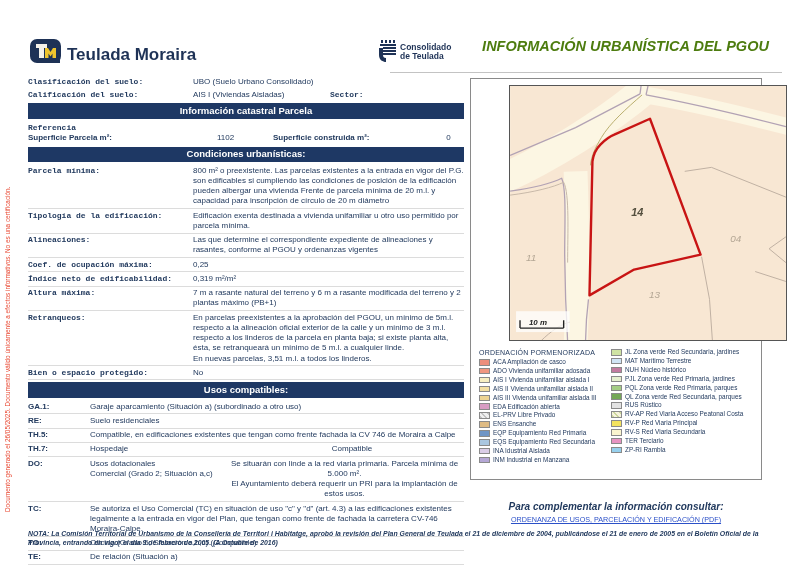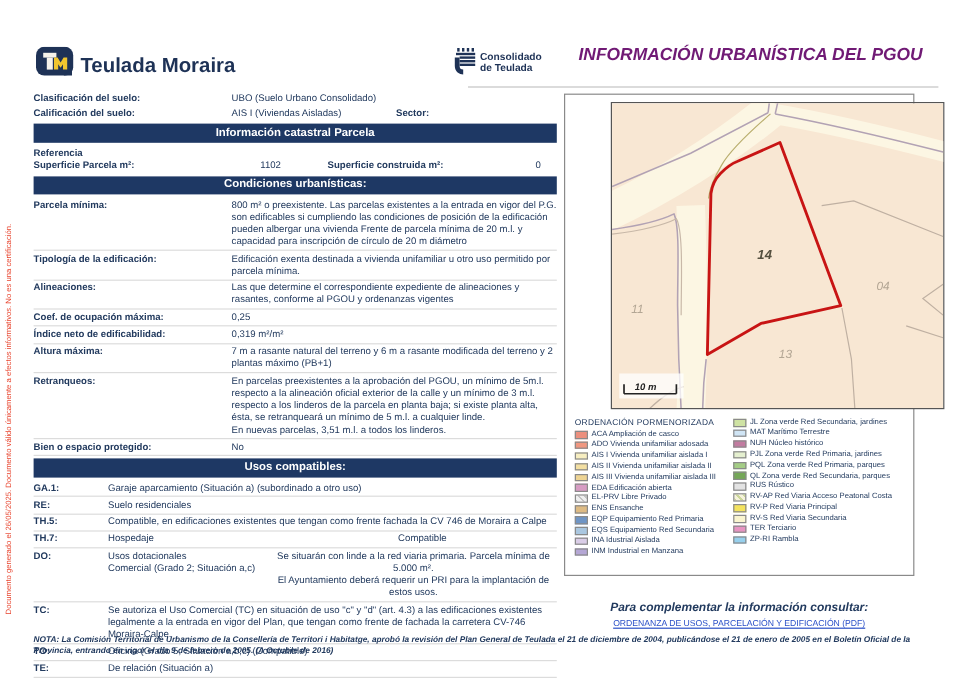--- a/index.html
+++ b/index.html
@@ -10,30 +10,30 @@
   #watermark { position:absolute; left:4px; top:512px; width:372px;
     transform:rotate(-90deg); transform-origin:left top;
     font-size:6.4px; color:#e8452f; white-space:nowrap; }
 
   
   #brand-logo { position:absolute; left:30px; top:39px; }
   #brand-name { position:absolute; left:67px; top:45px; font-size:17px; font-weight:bold; color:#1e3256; }
   #ayto-logo { position:absolute; left:377px; top:40px; }
   #ayto-name { position:absolute; left:400px; top:43px; font-size:8.5px; font-weight:bold; color:#1e3256; line-height:1.1; }
   #page-title { position:absolute; left:468px; top:38px; width:315px; text-align:center;
-    font-size:14.5px; font-weight:bold; font-style:italic; color:#701a75; }
+    font-size:14.5px; font-weight:bold; font-style:italic; color:#4d7c0f; }
   #header-rule { position:absolute; left:390px; top:72px; width:392px; height:1px; background:#c3c3c3; }
 
   
   #sheet { position:absolute; left:28px; top:75px; width:436px; font-size:8px; line-height:1.28; }
   .bar { background:#1e3864; color:#ffffff; font-weight:bold; font-size:9.5px;
     text-align:center; padding:1.5px 0 2px 0; margin:2px 0; }
   .r { display:flex; padding:1.5px 0; border-bottom:1px solid #dcdcdc; }
   .r.nb { border-bottom:none; }
-  .lab { font-weight:bold; flex:0 0 165px; padding-right:4px; }
+  .lab { font-weight:bold; flex:0 0 165px; padding-right:4px;font-family:Liberation Mono, monospace; }
   .val { flex:1; }
   .code { font-weight:bold; flex:0 0 62px; }
   .sup-row .l1 { flex:0 0 150px; font-weight:bold; }
   .sup-row .v1 { flex:0 0 95px; text-align:center; }
   .sup-row .l2 { flex:0 0 160px; font-weight:bold; }
   .sup-row .v2 { flex:1; text-align:center; }
   .half-l { flex:0 0 150px; }
   .half-r { flex:1; text-align:center; }
   .do-l { flex:0 0 135px; }
   .do-r { flex:1; text-align:center; }

